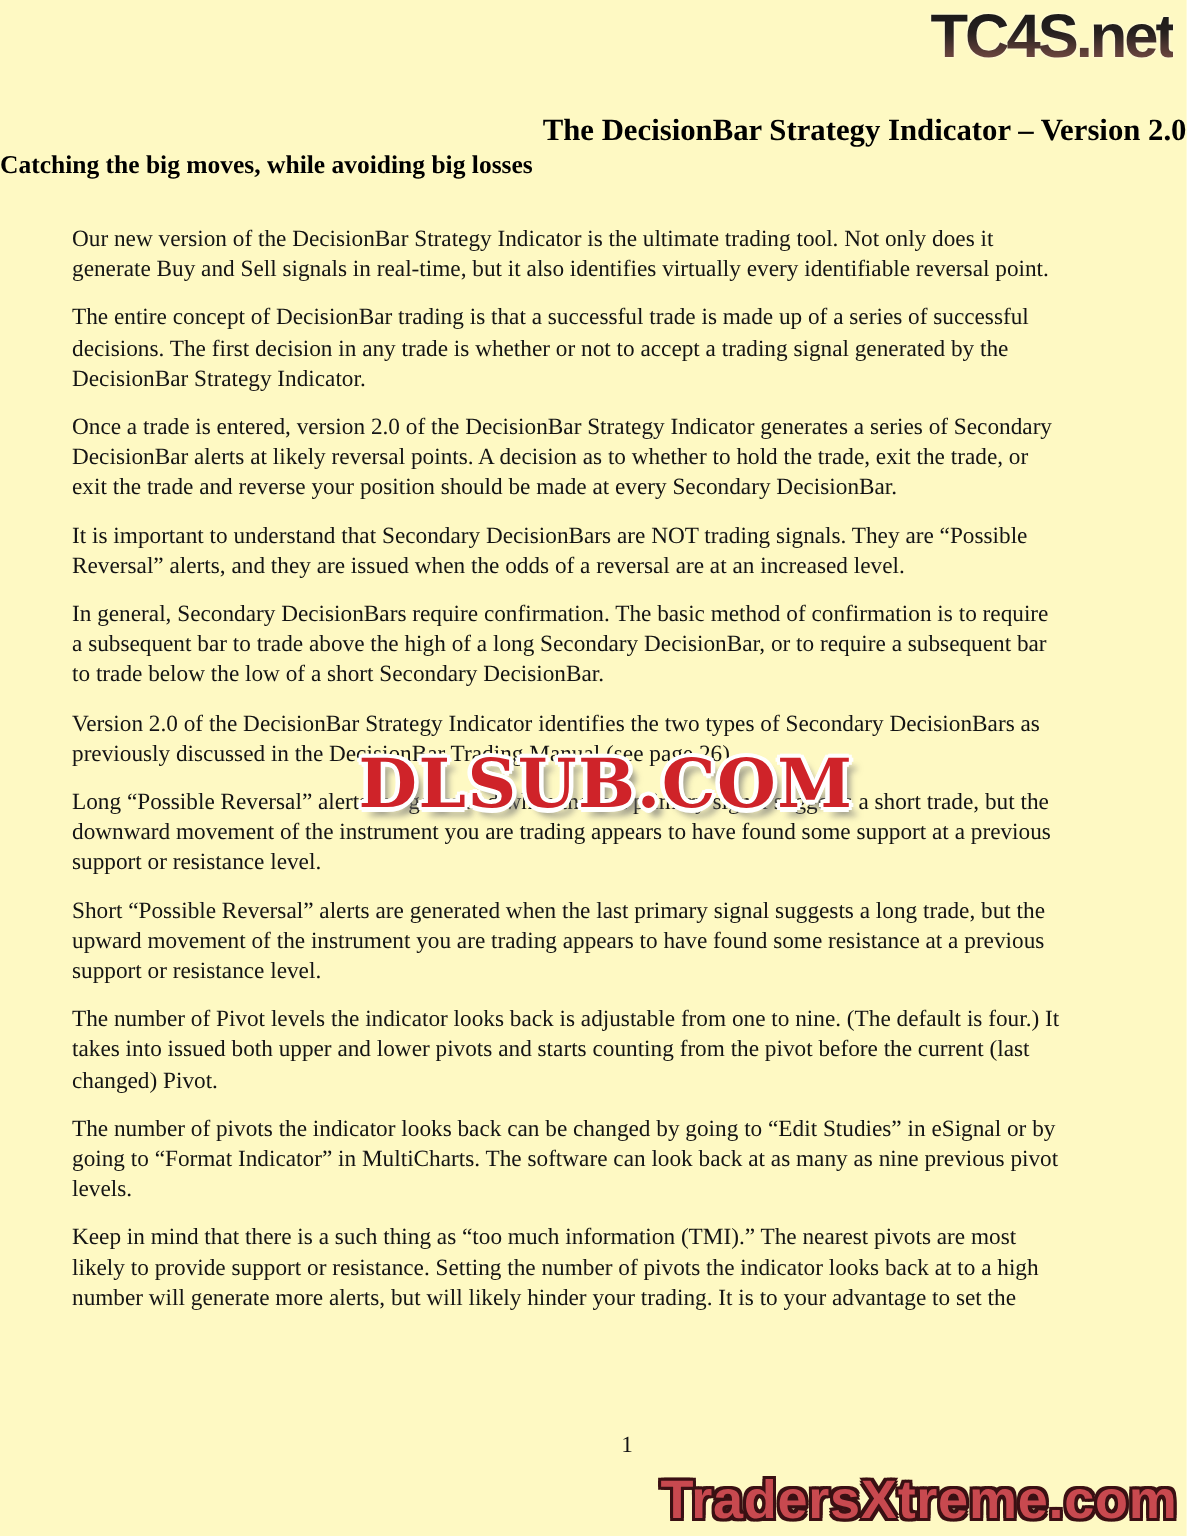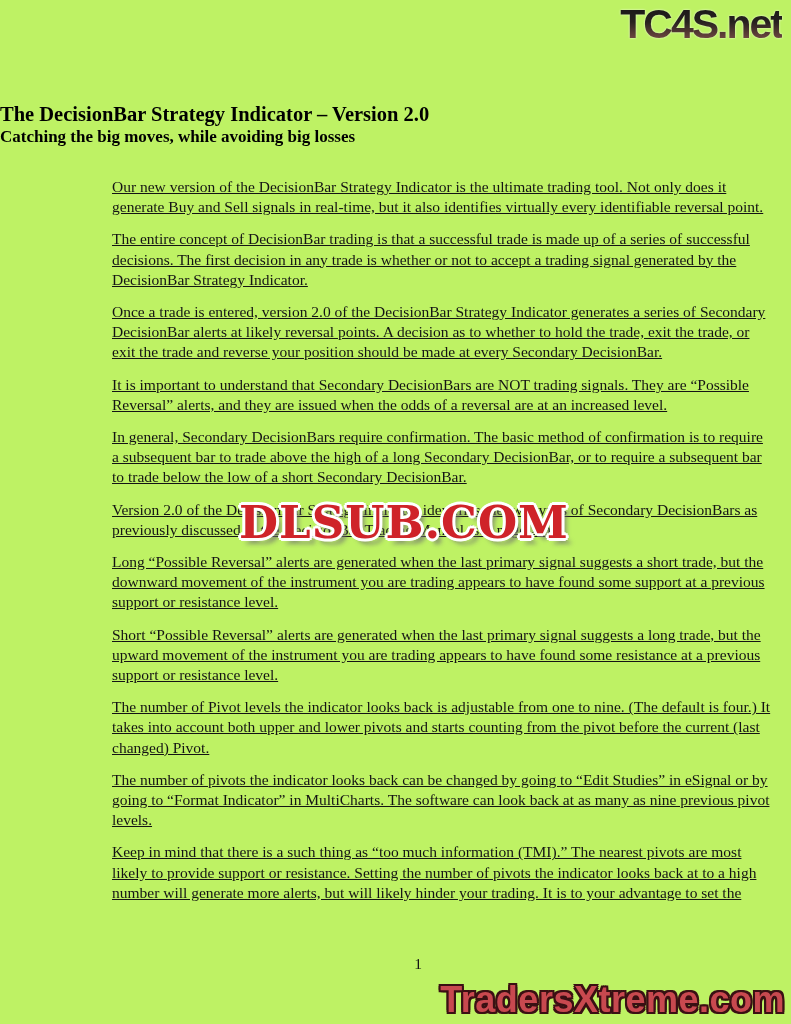--- a/index.html
+++ b/index.html
@@ -5,21 +5,21 @@
   html, body { margin:0; padding:0; }
   body {
     width:791px; height:1024px;
     background:#ffffff;
     font-family:"Liberation Serif", serif;
     overflow:hidden;
   }
   .page {
     position:relative;
     width:791px; height:1024px;
-    background:#bef264;
+    background:#fef9c3;
     color:#111111;
   }
 
   
   .logo-top {
     position:absolute;
     top:3px; right:9px;
     font-family:"Liberation Sans", sans-serif;
     font-weight:bold;
     font-size:41px;
@@ -31,42 +31,41 @@
     .logo-top {
       background:linear-gradient(to bottom, #161616 0%, #27211f 45%, #6e4740 85%, #96685c 100%);
       -webkit-background-clip:text;
       background-clip:text;
       color:transparent;
       filter:drop-shadow(0 0 1px rgba(255,255,255,0.75));
     }
   }
 
   .doc-title {
-    padding-top:102px;
-    text-align:left;
+    padding-top:75px;
+    text-align:right;
     font-size:20.5px;
     line-height:24px;
     font-weight:bold;
     color:#000000;
   }
   .doc-subtitle {
     text-align:left;
     font-size:17px;
     line-height:22px;
     font-weight:bold;
     color:#000000;
   }
 
   .content {
-    margin:29px 43px 0 112px;
+    margin:29px 43px 0 48px;
     width:660px;
     font-size:15.5px;
     line-height:20.2px;
     color:#141414;
-    text-decoration:underline;
   }
   .content p { margin:0 0 12px 0; }
 
   
   .watermark {
     position:absolute;
     left:239px; top:484px;
     font-family:"DejaVu Serif", serif;
     font-weight:bold;
     font-size:45px;
@@ -121,21 +120,21 @@
 
   <div class="content">
     <p>Our new version of the DecisionBar Strategy Indicator is the ultimate trading tool.  Not only does it generate Buy and Sell signals in real-time, but it also identifies virtually every identifiable reversal point.</p>
     <p>The entire concept of DecisionBar trading is that a successful trade is made up of a series of successful decisions.  The first decision in any trade is whether or not to accept a trading signal generated by the DecisionBar Strategy Indicator.</p>
     <p>Once a trade is entered, version 2.0 of the DecisionBar Strategy Indicator generates a series of Secondary DecisionBar alerts at likely reversal points.  A decision as to whether to hold the trade, exit the trade, or exit the trade and reverse your position should be made at every Secondary DecisionBar.</p>
     <p>It is important to understand that Secondary DecisionBars are NOT trading signals.  They are “Possible Reversal” alerts, and they are issued when the odds of a reversal are at an increased level.</p>
     <p>In general, Secondary DecisionBars require confirmation.  The basic method of confirmation is to require a subsequent bar to trade above the high of a long Secondary DecisionBar, or to require a subsequent bar to trade below the low of a short Secondary DecisionBar.</p>
     <p>Version 2.0 of the DecisionBar Strategy Indicator identifies the two types of Secondary DecisionBars as previously discussed in the DecisionBar Trading Manual (see page 26).</p>
     <p>Long “Possible Reversal” alerts are generated when the last primary signal suggests a short trade, but the downward movement of the instrument you are trading appears to have found some support at a previous support or resistance level.</p>
     <p>Short “Possible Reversal” alerts are generated when the last primary signal suggests a long trade, but the upward movement of the instrument you are trading appears to have found some resistance at a previous support or resistance level.</p>
-    <p>The number of Pivot levels the indicator looks back is adjustable from one to nine.  (The default is four.) It takes into account both upper and lower pivots and starts counting from the pivot before the current (last changed) Pivot.</p>
+    <p>The number of Pivot levels the indicator looks back is adjustable from one to nine.  (The default is four.) It takes into issued both upper and lower pivots and starts counting from the pivot before the current (last changed) Pivot.</p>
     <p>The number of pivots the indicator looks back can be changed by going to “Edit Studies” in eSignal or by going to “Format Indicator” in MultiCharts.  The software can look back at as many as nine previous pivot levels.</p>
     <p>Keep in mind that there is a such thing as “too much information (TMI).”  The nearest pivots are most likely to provide support or resistance.  Setting the number of pivots the indicator looks back at to a high number will generate more alerts, but will likely hinder your trading.  It is to your advantage to set the</p>
   </div>
 
   <div class="watermark">DLSUB.COM</div>
 
   <div class="page-number">1</div>
 
   <div class="logo-bottom">TradersXtreme.com</div>
 

